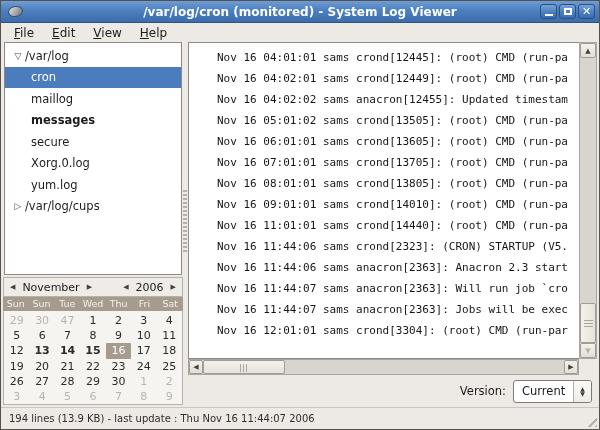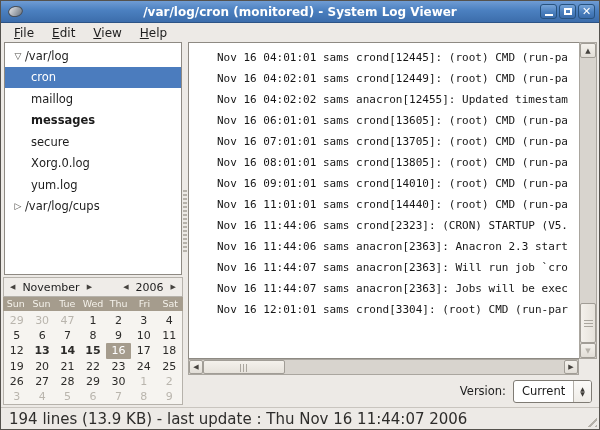--- a/index.html
+++ b/index.html
@@ -100,21 +100,21 @@
     border-radius:3px; display:flex; align-items:center; overflow:hidden; }
   .combo-value { flex:1; font-size:11.5px; color:#1b1b1b; padding-left:8px; }
   .combo-spin { width:18px; height:100%; border-left:1px solid #b3afa8;
     display:flex; flex-direction:column; align-items:center; justify-content:center;
     background:linear-gradient(180deg,#fbfaf8,#efece7); }
   .combo-spin span { font-size:6px; line-height:5px; color:#3c3a36; }
 
   
   .statusbar { position:absolute; left:0; top:406px; width:598px; height:22px;
     background:#edeae6; border-top:1px solid #c9c5bf; display:flex; align-items:center; }
-  .status-text { font-size:15px; color:#2e2d2b; padding-left:8px; }
+  .status-text { font-size:10px; color:#2e2d2b; padding-left:8px; }
   .resize-grip { position:absolute; right:2px; bottom:2px; width:13px; height:13px;
     background:repeating-linear-gradient(135deg,transparent 0 3px,#b5b1a9 3px 4.5px);
     clip-path:polygon(100% 0,100% 100%,0 100%); }
 </style>
 </head>
 <body>
 
 <div class="win">
 
   <div class="titlebar">
@@ -250,20 +250,21 @@
         <span class="cal-day dim">8</span>
         <span class="cal-day dim">9</span>
       </div>
     </div>
   </div>
 
   <div class="logview">
     <div class="log-line">Nov 16 04:01:01 sams crond[12445]: (root) CMD (run-pa</div>
     <div class="log-line">Nov 16 04:02:01 sams crond[12449]: (root) CMD (run-pa</div>
     <div class="log-line">Nov 16 04:02:02 sams anacron[12455]: Updated timestam</div>
+    <div class="log-line">Nov 16 05:01:02 sams crond[13505]: (root) CMD (run-pa</div>
     <div class="log-line">Nov 16 06:01:01 sams crond[13605]: (root) CMD (run-pa</div>
     <div class="log-line">Nov 16 07:01:01 sams crond[13705]: (root) CMD (run-pa</div>
     <div class="log-line">Nov 16 08:01:01 sams crond[13805]: (root) CMD (run-pa</div>
     <div class="log-line">Nov 16 09:01:01 sams crond[14010]: (root) CMD (run-pa</div>
     <div class="log-line">Nov 16 11:01:01 sams crond[14440]: (root) CMD (run-pa</div>
     <div class="log-line">Nov 16 11:44:06 sams crond[2323]: (CRON) STARTUP (V5.</div>
     <div class="log-line">Nov 16 11:44:06 sams anacron[2363]: Anacron 2.3 start</div>
     <div class="log-line">Nov 16 11:44:07 sams anacron[2363]: Will run job `cro</div>
     <div class="log-line">Nov 16 11:44:07 sams anacron[2363]: Jobs will be exec</div>
     <div class="log-line">Nov 16 12:01:01 sams crond[3304]: (root) CMD (run-par</div>

